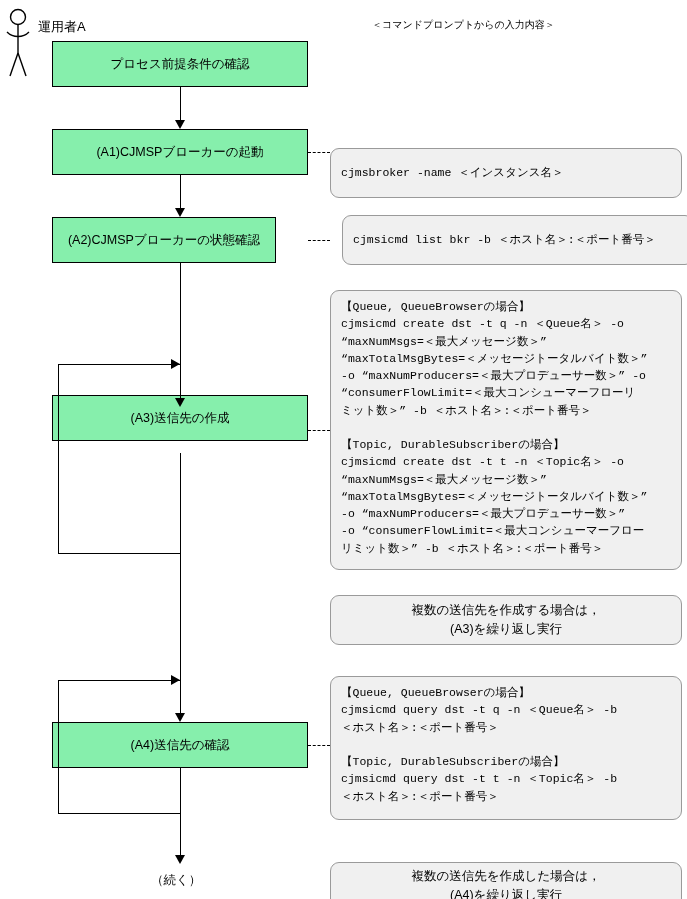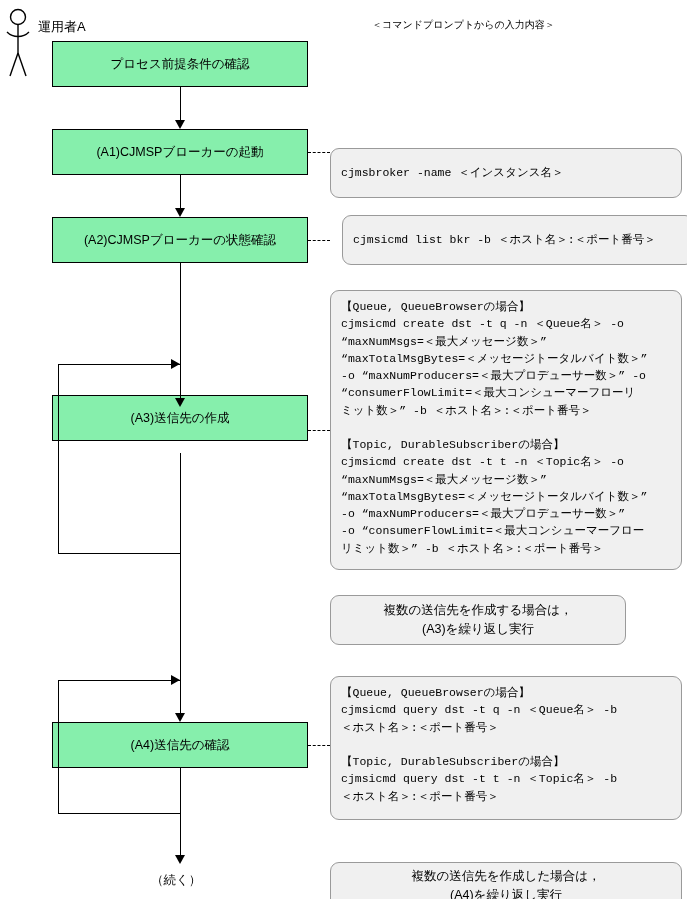--- a/index.html
+++ b/index.html
@@ -117,21 +117,21 @@
     </svg>
   </div>
 
   <div class="abs actor-label">運用者A</div>
   <div class="abs col-header">＜コマンドプロンプトからの入力内容＞</div>
 
   <div class="abs pbox" style="left:52px; top:41px; width:256px; height:46px;">プロセス前提条件の確認</div>
 
   <div class="abs pbox" style="left:52px; top:129px; width:256px; height:46px;">(A1)CJMSPブローカーの起動</div>
 
-  <div class="abs pbox" style="left:52px; top:217px; width:256px; height:46px;">(A2)CJMSPブローカーの状態確認</div>
+  <div class="abs pbox" style="left:52px; top:217px; width:224px; height:46px;">(A2)CJMSPブローカーの状態確認</div>
 
   <div class="abs pbox" style="left:52px; top:395px; width:256px; height:46px;">(A3)送信先の作成</div>
 
   <div class="abs pbox" style="left:52px; top:722px; width:256px; height:46px;">(A4)送信先の確認</div>
 
   <div class="abs vline" style="left:180px; top:87px; height:33px;"></div>
   <div class="abs arrow-down" style="left:175px; top:120px;"></div>
 
   <div class="abs vline" style="left:180px; top:175px; height:33px;"></div>
   <div class="abs arrow-down" style="left:175px; top:208px;"></div>
@@ -170,21 +170,21 @@
 ミット数＞” -b ＜ホスト名＞:＜ポート番号＞
 
 【Topic, DurableSubscriberの場合】
 cjmsicmd create dst -t t -n ＜Topic名＞ -o
 “maxNumMsgs=＜最大メッセージ数＞”
 “maxTotalMsgBytes=＜メッセージトータルバイト数＞”
 -o “maxNumProducers=＜最大プロデューサー数＞”
 -o “consumerFlowLimit=＜最大コンシューマーフロー
 リミット数＞” -b ＜ホスト名＞:＜ポート番号＞</div>
 
-  <div class="abs nbox centered" style="left:330px; top:595px; width:296px; height:50px;">複数の送信先を作成する場合は，
+  <div class="abs nbox centered" style="left:330px; top:595px; width:352px; height:50px;">複数の送信先を作成する場合は，
 (A3)を繰り返し実行</div>
 
   <div class="abs nbox" style="left:330px; top:676px; width:352px; height:144px;">【Queue, QueueBrowserの場合】
 cjmsicmd query dst -t q -n ＜Queue名＞ -b
 ＜ホスト名＞:＜ポート番号＞
 
 【Topic, DurableSubscriberの場合】
 cjmsicmd query dst -t t -n ＜Topic名＞ -b
 ＜ホスト名＞:＜ポート番号＞</div>
 

